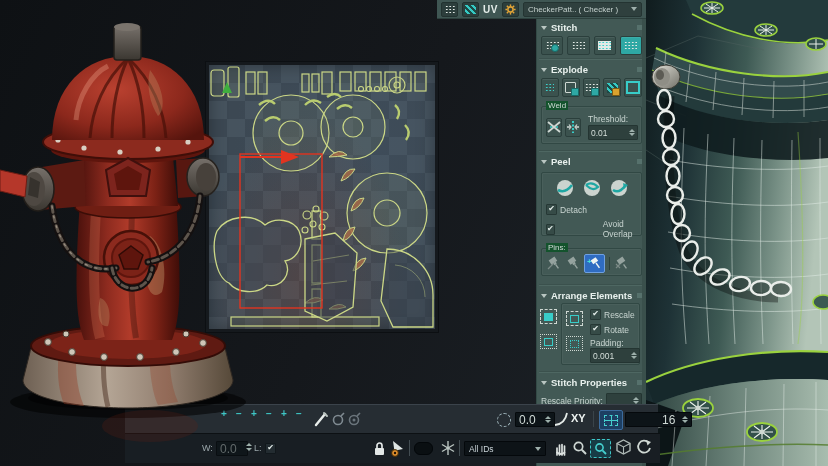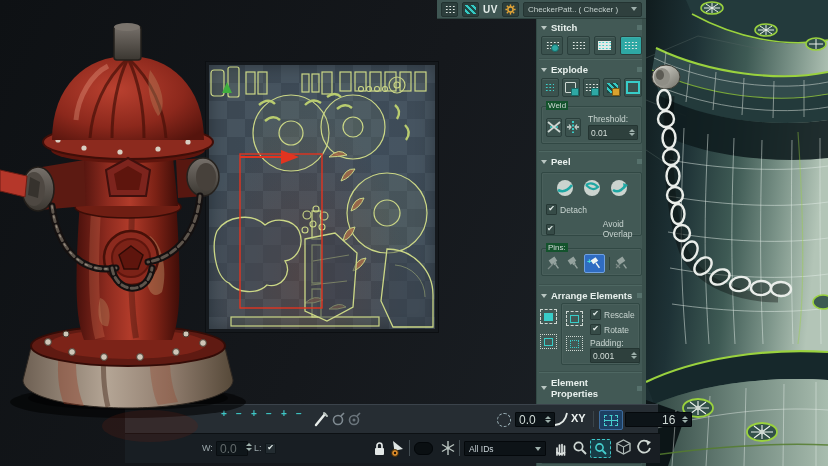--- a/index.html
+++ b/index.html
@@ -508,21 +508,21 @@
               <i class="up"></i>
               <i class="dn"></i>
             </span>
         </div>
       </div>
     </div>
     <div class="divider" style="margin-top:4px;"></div>
 
     <div class="sec-head">
       <span class="tri"></span>
-      <span>Element Properties</span>
+      <span>Stitch Properties</span>
         <span class="sq"></span>
     </div>
     <div class="row" style="padding-top:3px;">
       <span class="lbl">Rescale Priority:</span>
       <div class="spin" style="width:30px;margin-left:auto;">
         <span></span>
         <span class="spn">
             <i class="up"></i>
             <i class="dn"></i>
           </span>

